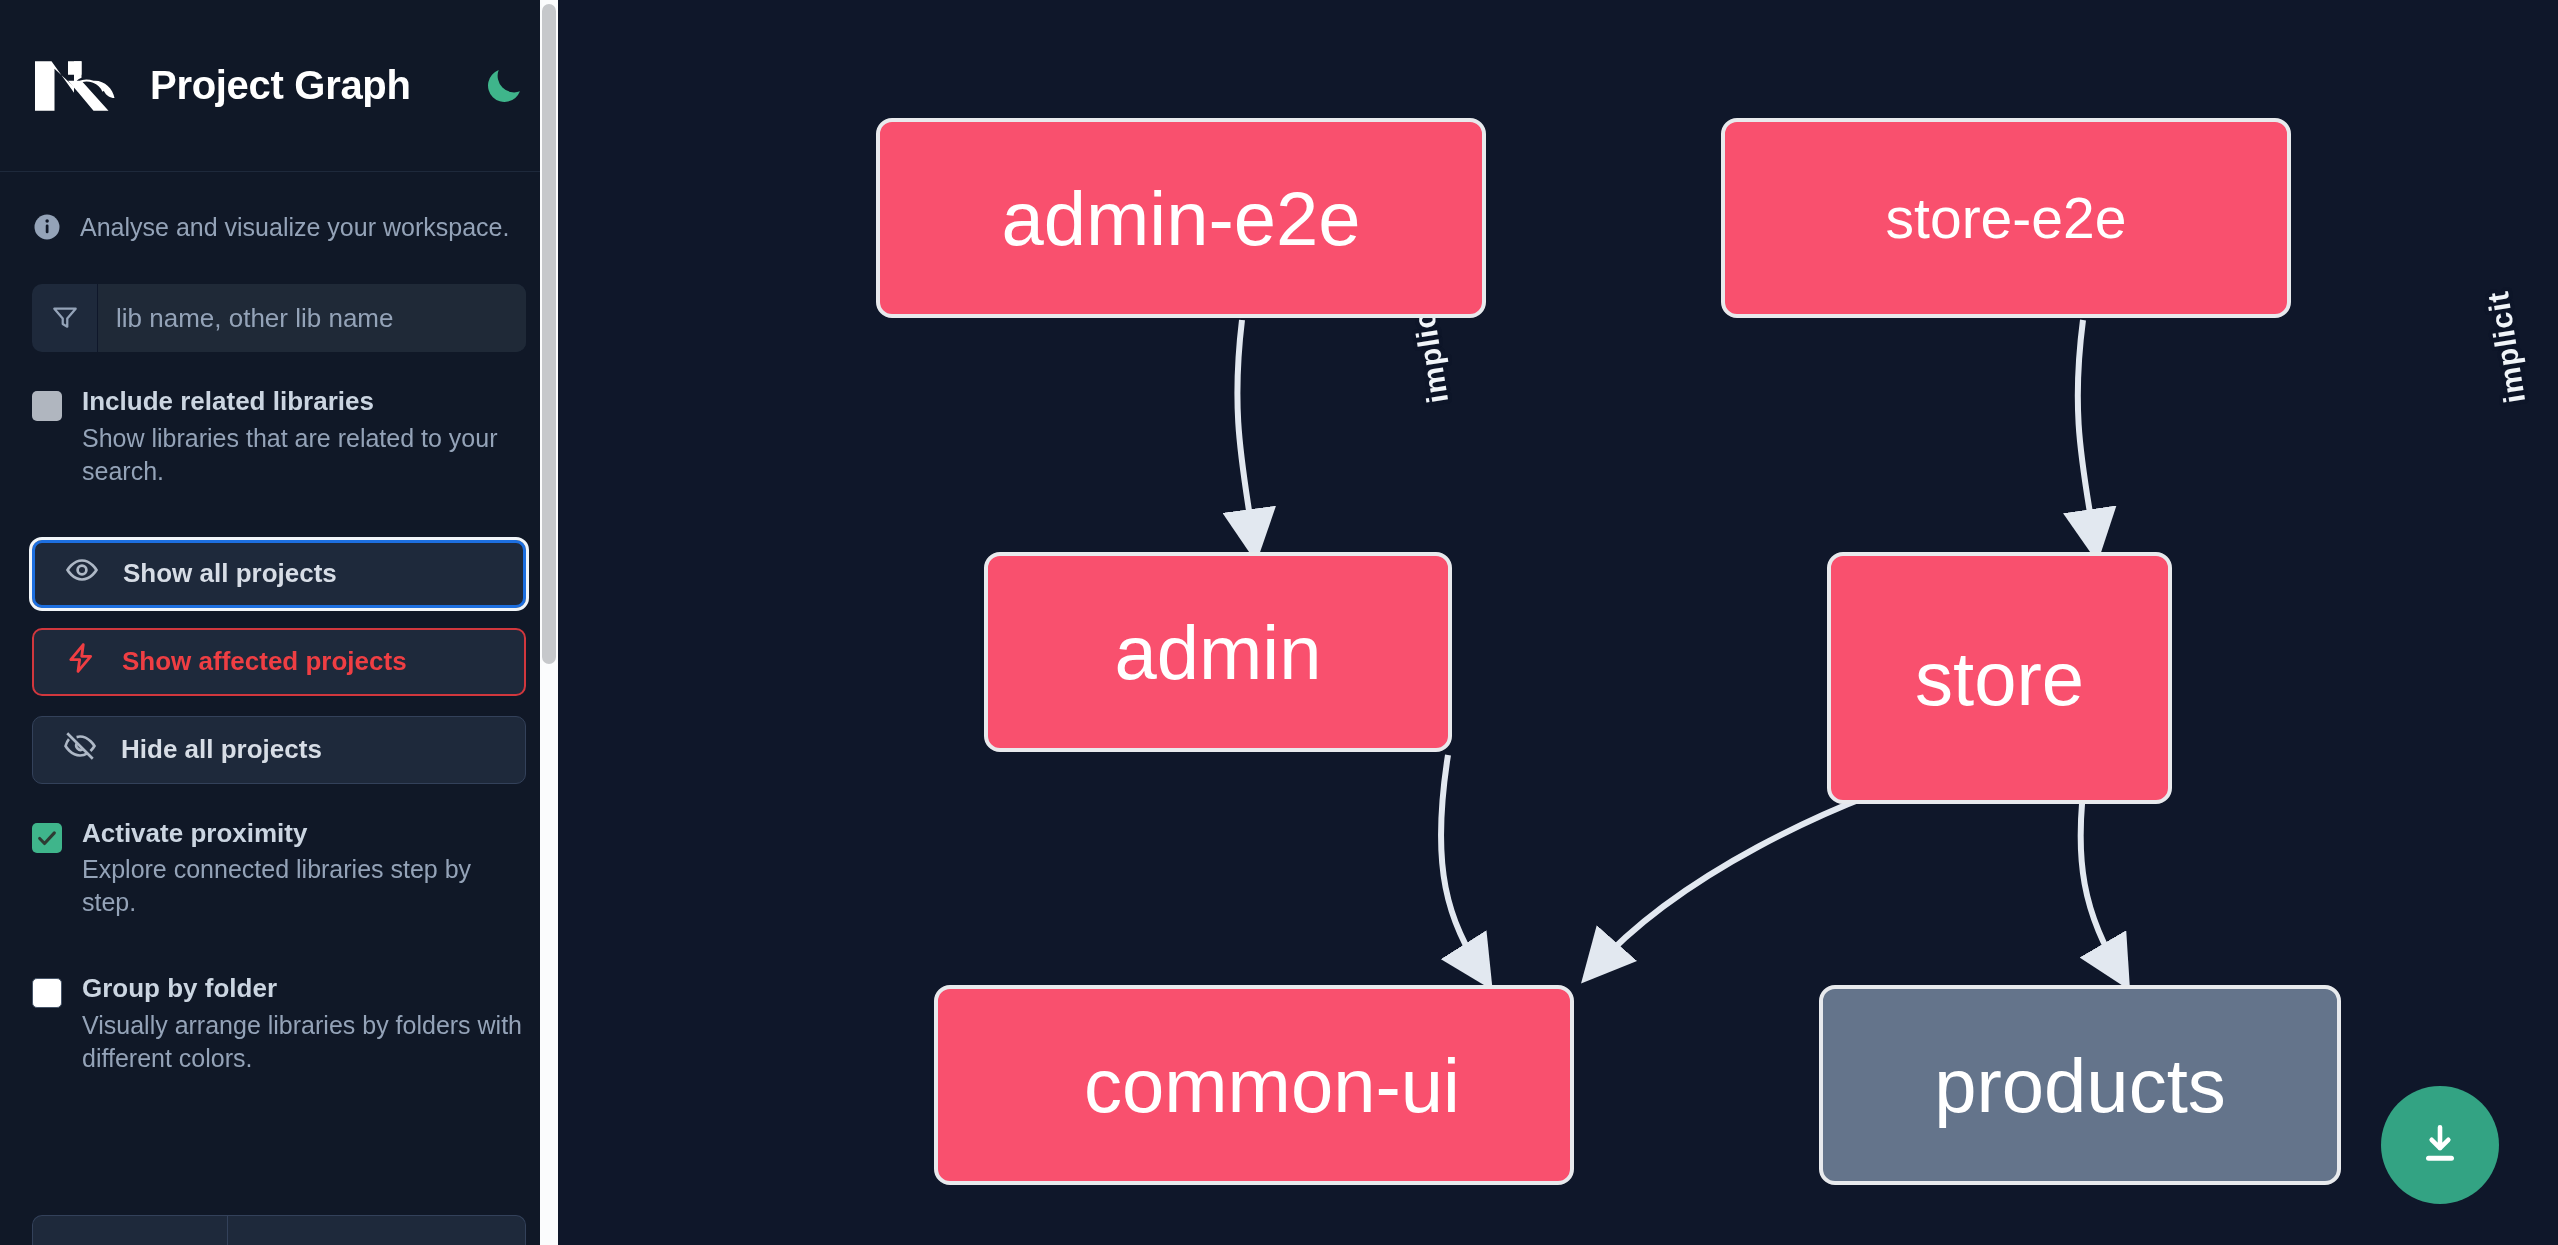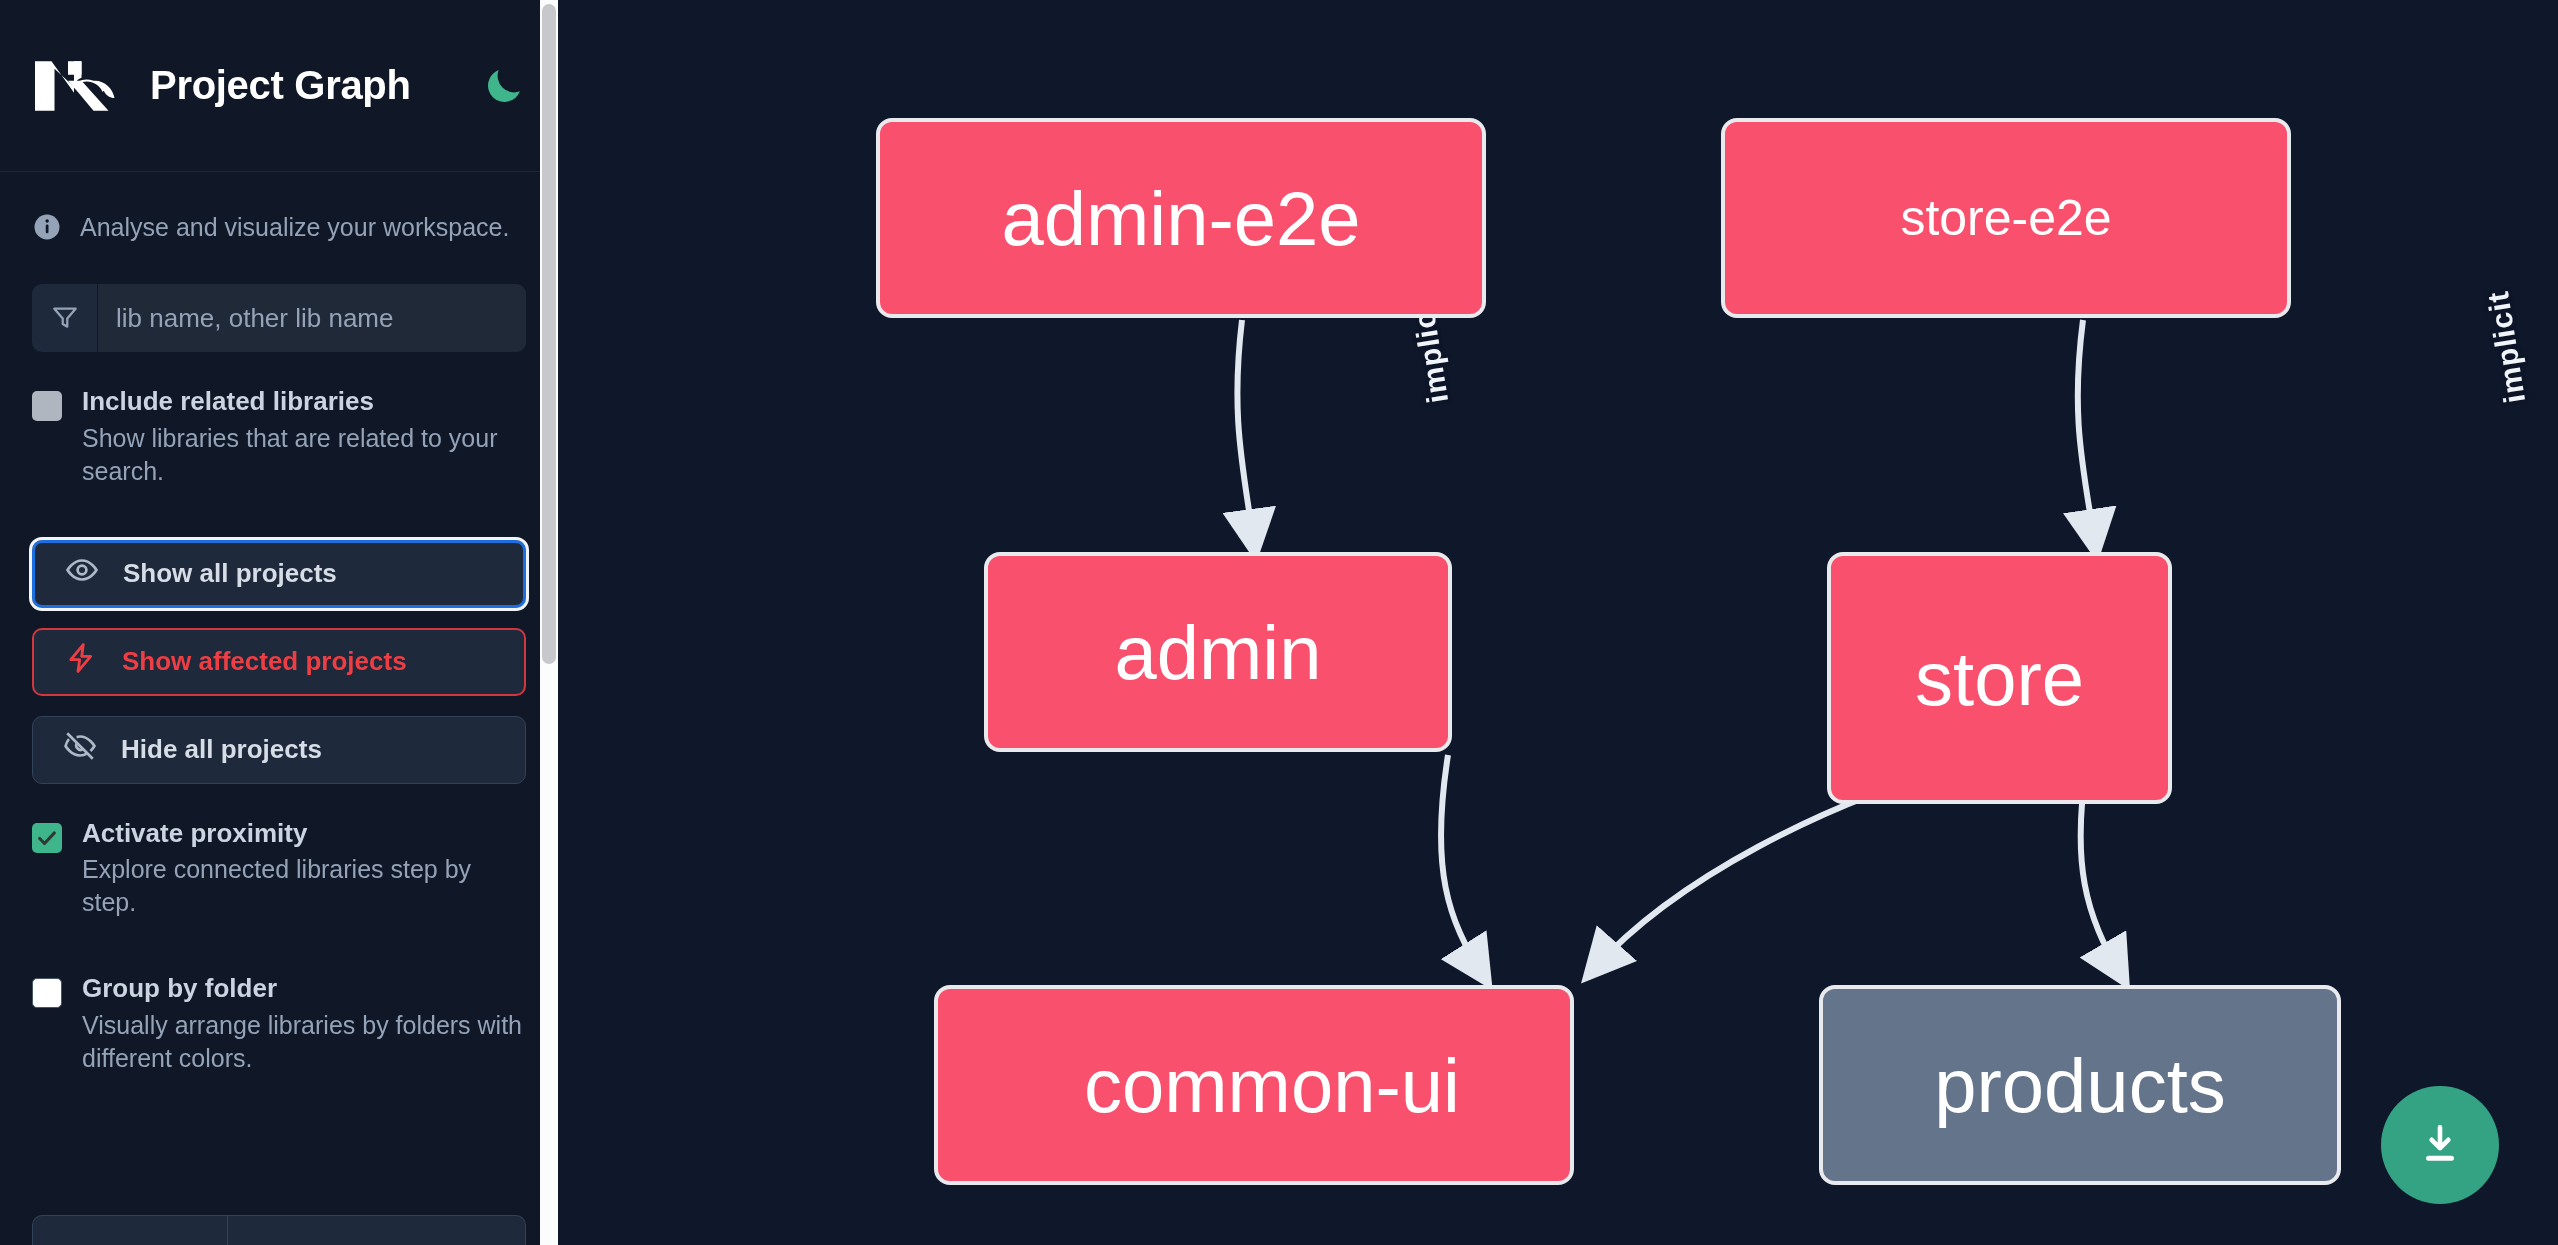--- a/index.html
+++ b/index.html
@@ -296,21 +296,21 @@
 
       <path d="M 1530 755 C 1512 865 1528 915 1563 975" fill="none" stroke="#e2e8f0" stroke-width="6" marker-end="url(#ah)"></path>
     </svg>
 
     <div class="edge-label" style="left:815px;top:330px;transform:rotate(-99deg);">implicit</div>
     <div class="edge-label" style="left:1892px;top:330px;transform:rotate(-99deg);">implicit</div>
 
     <div class="node node-pink" style="left:318px;top:118px;width:610px;height:200px;font-size:76px;">
       <span>admin-e2e</span>
     </div>
-    <div class="node node-pink" style="left:1163px;top:118px;width:570px;height:200px;font-size:50px;">
+    <div class="node node-pink" style="left:1163px;top:118px;width:570px;height:200px;font-size:57px;">
       <span>store-e2e</span>
     </div>
     <div class="node node-pink" style="left:426px;top:552px;width:468px;height:200px;font-size:76px;">
       <span>admin</span>
     </div>
     <div class="node node-pink" style="left:1269px;top:552px;width:345px;height:252px;font-size:76px;">
       <span>store</span>
     </div>
     <div class="node node-pink" style="left:376px;top:985px;width:640px;height:200px;font-size:76px;padding-left:36px;">
       <span>common-ui</span>

